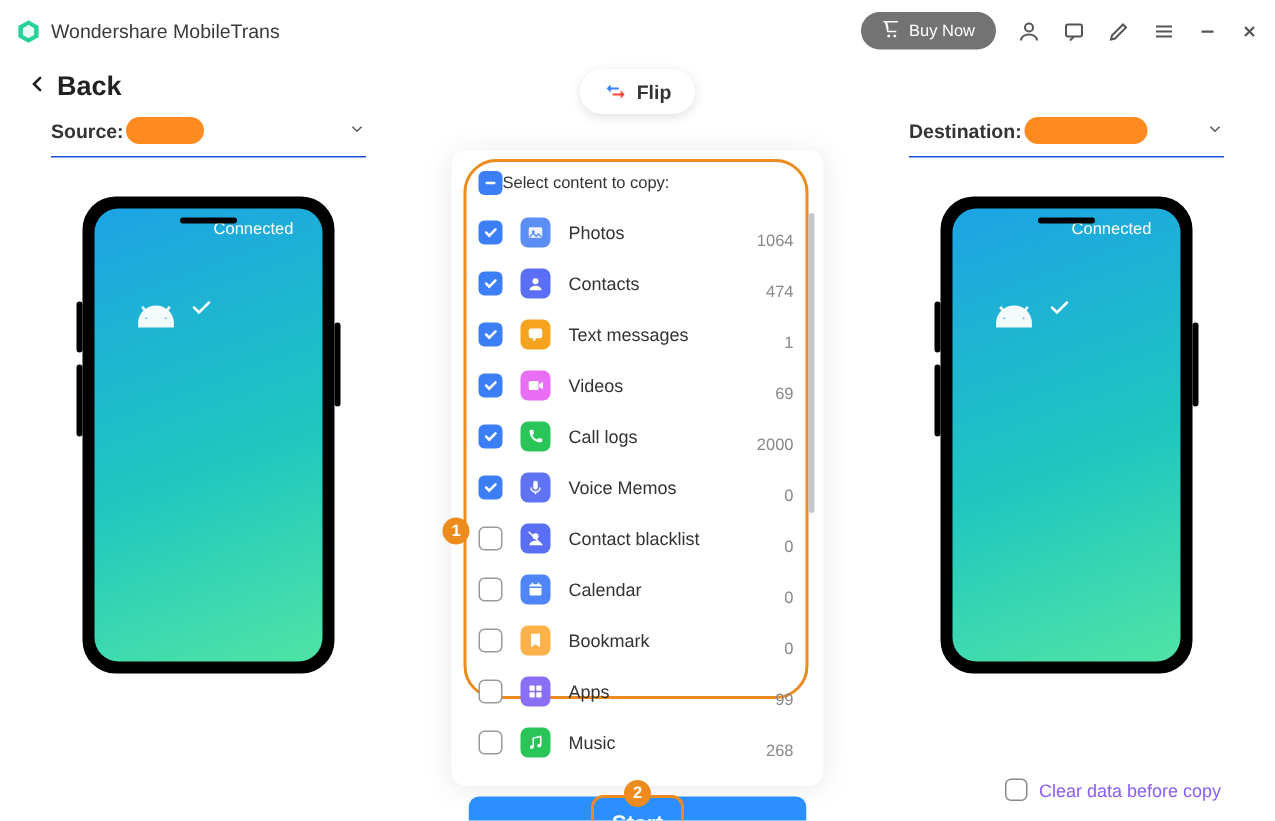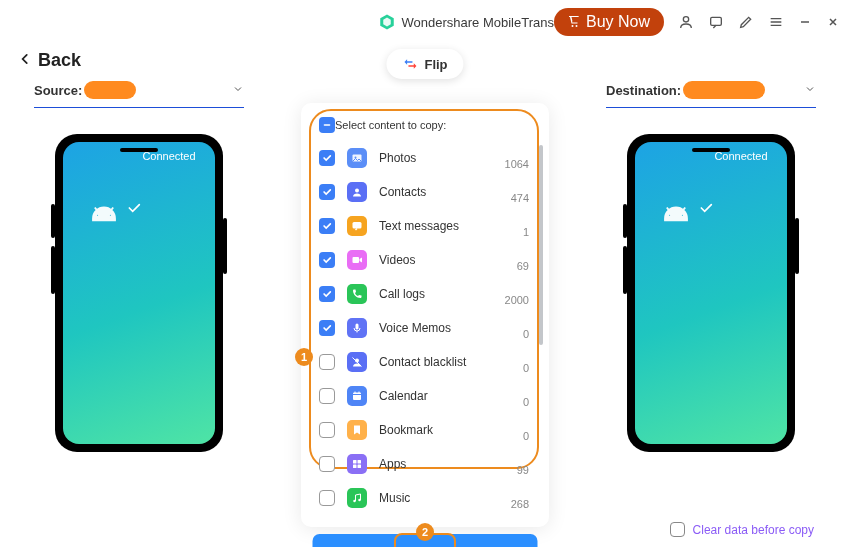--- a/index.html
+++ b/index.html
@@ -13,49 +13,49 @@
       width: 850px;
       height: 547px;
       background: #ffffff;
       overflow: hidden;
     }
     
     .title-bar {
       display: flex;
       align-items: center;
       padding: 8px 10px 6px 10px;
-      justify-content: flex-end;
+      justify-content: space-between;
     }
     .title-left {
       display: flex;
       align-items: center;
       gap: 6px;
       color: #3a3a3a;
       font-size: 13px;
     }
     .app-icon {
       width: 18px;
       height: 18px;
       display: flex;
     }
     .title-right {
       display: flex;
       align-items: center;
       gap: 14px;
     }
     .buy-now {
-      background: #c2410c;
+      background: #737373;
       color: #fff;
       border: none;
       border-radius: 14px;
       padding: 5px 14px;
       display: flex;
       align-items: center;
       gap: 6px;
-      font-size: 16px;
+      font-size: 11px;
       font-weight: 500;
       cursor: pointer;
     }
     .tb-icon {
       width: 16px;
       height: 16px;
       color: #555;
       cursor: pointer;
     }
     .win-ctrl {

